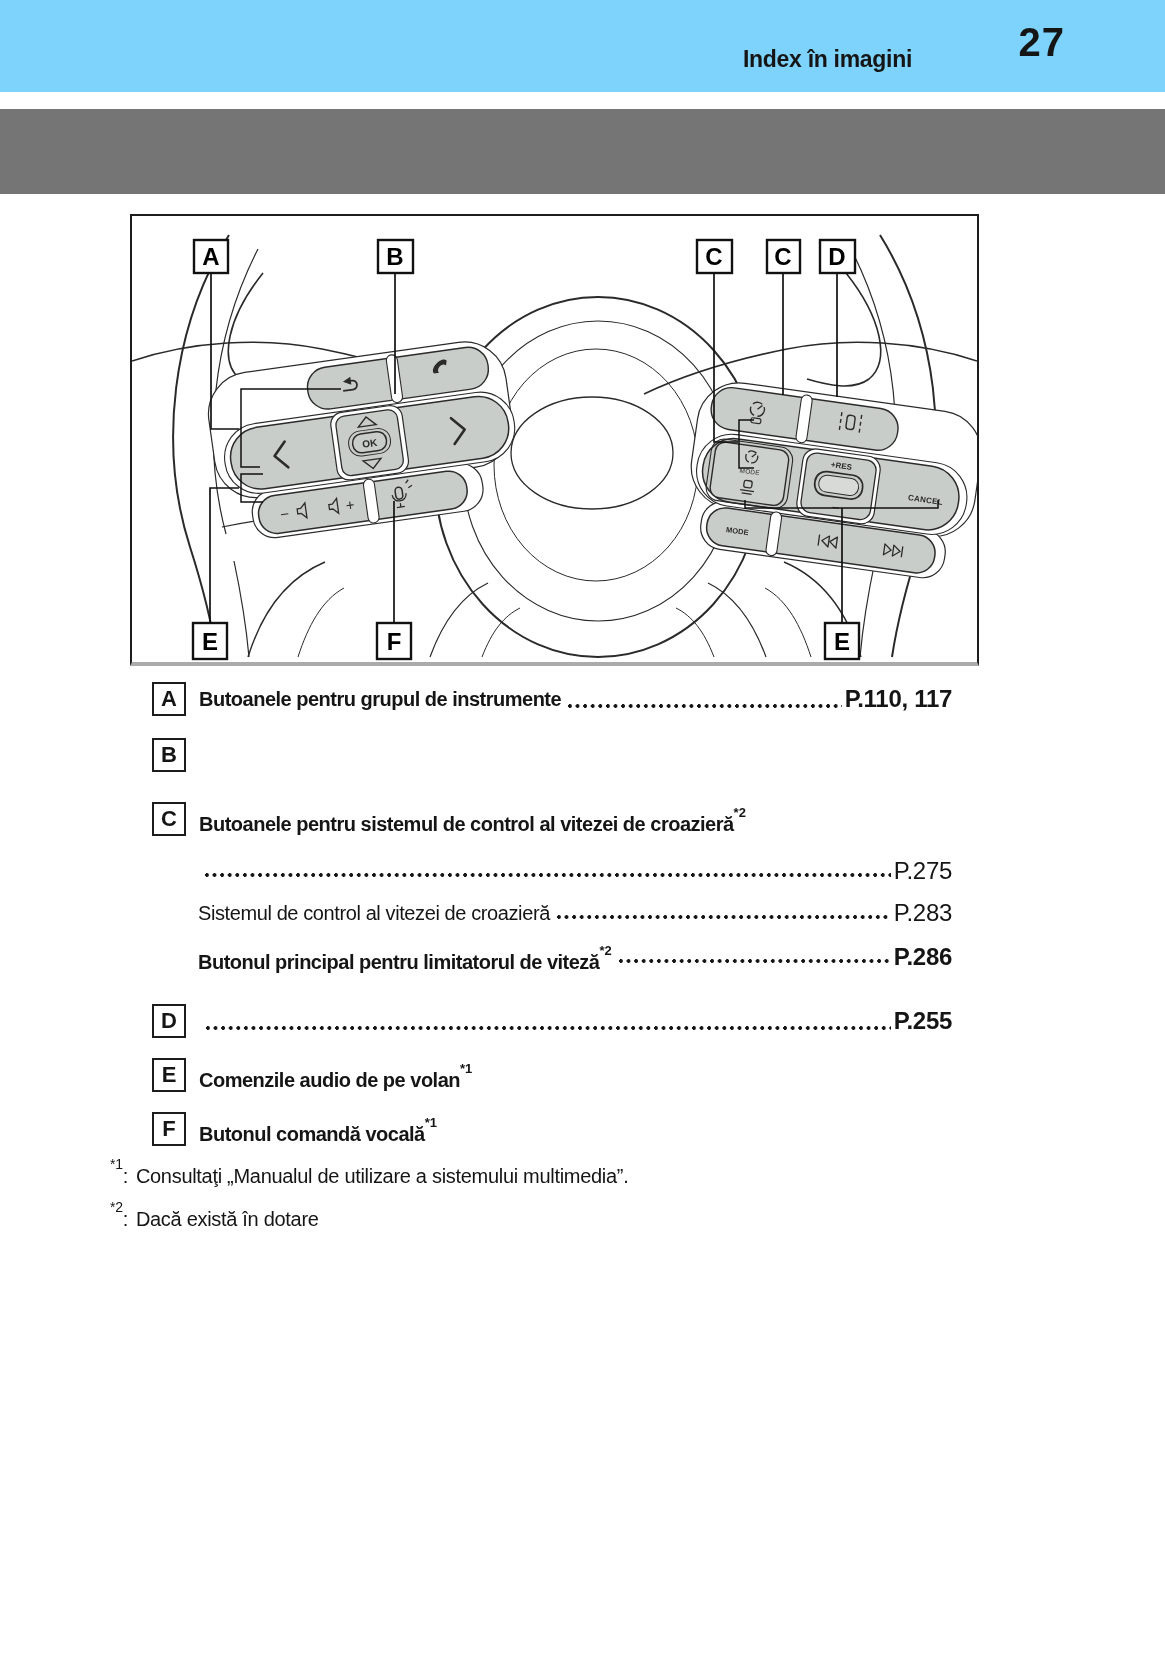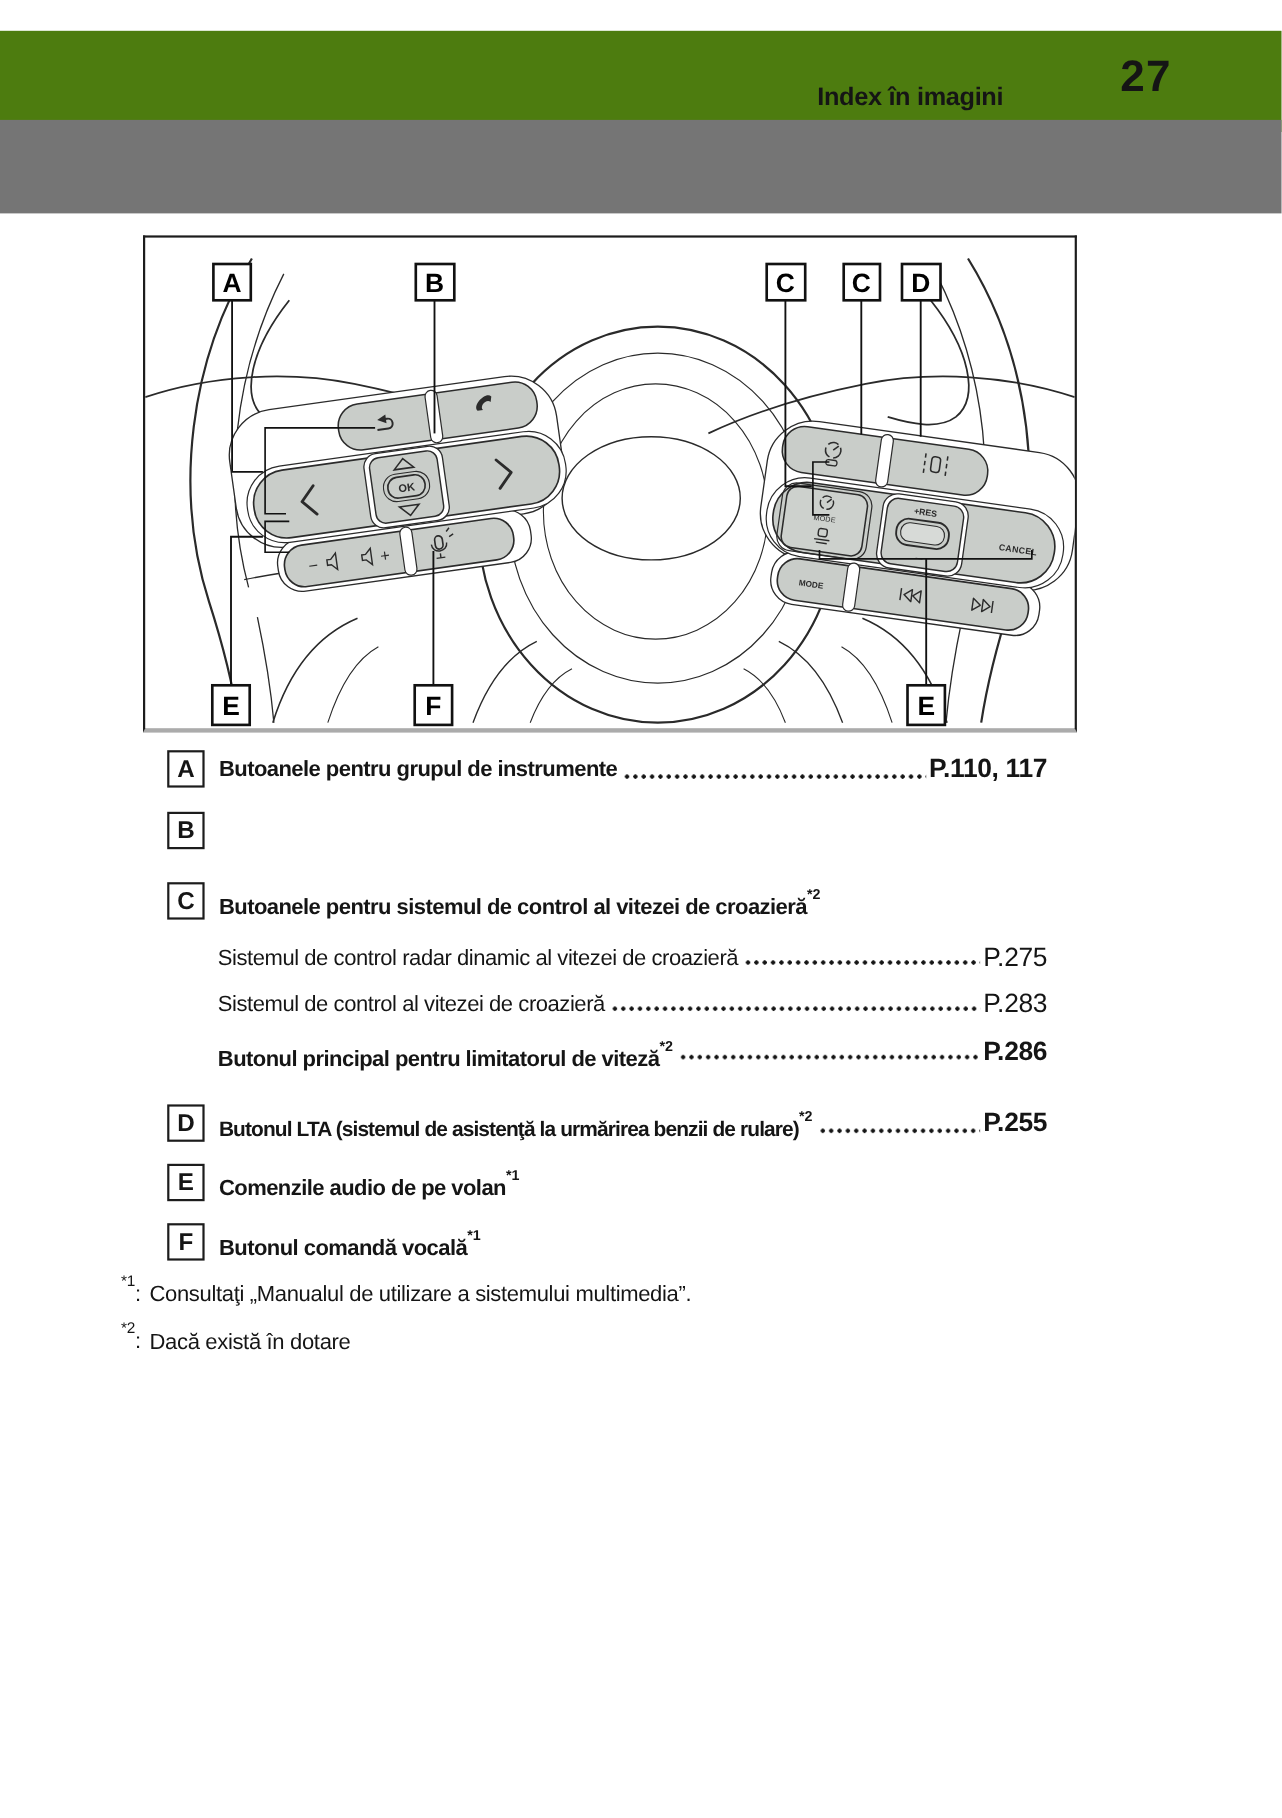--- a/index.html
+++ b/index.html
@@ -1,20 +1,20 @@
 <!DOCTYPE html>
 <html><head>
 <meta charset="utf-8">
 <style>
   html,body{margin:0;padding:0;}
   body{
     width:1165px;height:1653px;position:relative;background:#ffffff;
     font-family:"Liberation Sans", sans-serif;color:#151515;overflow:hidden;
   }
-  .header{position:absolute;top:0;left:0;width:1165px;height:92px;background:#4d7c0f;margin-top:28px;}
+  .header{position:absolute;top:0;left:0;width:1165px;height:92px;background:#7dd3fc;}
   .header-title{position:absolute;top:46px;right:253px;font-size:23px;font-weight:bold;letter-spacing:-0.3px;}
   .page-num{position:absolute;top:20px;right:100px;font-size:40px;font-weight:800;letter-spacing:1px;}
   .dark-band{position:absolute;top:109px;left:0;width:1165px;height:85px;background:#757575;}
   .frame{
     position:absolute;left:130px;top:214px;width:845px;height:446px;
     border:2px solid #1c1c1c;border-bottom:4px solid #ababab;box-sizing:content-box;background:#fff;
   }
   .frame svg{display:block;}
 
   .lrow{position:absolute;left:152px;width:800px;display:flex;align-items:flex-start;}
@@ -250,40 +250,38 @@
 <div class="lrow" style="top:738px">
   <span class="lbox">B</span>
 </div>
 
 <div class="lrow" style="top:802px">
   <span class="lbox">C</span>
   <span class="ltxt"><span>Butoanele pentru sistemul de control al vitezei de croazieră</span><sup class="ls">*2</sup></span>
 </div>
 
 <div class="lrow sub" style="top:858px">
-  <span class="ltxt">Sistemul de control radar dinamic al vitezei de croazieră</span>
   <span class="dots"></span>
   <span class="lpage">P.275</span>
 </div>
 
 <div class="lrow sub" style="top:900px">
   <span class="ltxt">Sistemul de control al vitezei de croazieră</span>
   <span class="dots"></span>
   <span class="lpage">P.283</span>
 </div>
 
 <div class="lrow sub boldsub" style="top:944px">
   <span class="ltxt"><span>Butonul principal pentru limitatorul de viteză</span><sup class="ls">*2</sup></span>
   <span class="dots"></span>
   <span class="lpage">P.286</span>
 </div>
 
 <div class="lrow tight" style="top:1004px">
   <span class="lbox">D</span>
-  <span class="ltxt"><span>Butonul LTA (sistemul de asistenţă la urmărirea benzii de rulare)</span><sup class="ls">*2</sup></span>
   <span class="dots"></span>
   <span class="lpage">P.255</span>
 </div>
 
 <div class="lrow" style="top:1058px">
   <span class="lbox">E</span>
   <span class="ltxt"><span>Comenzile audio de pe volan</span><sup class="ls">*1</sup></span>
 </div>
 
 <div class="lrow" style="top:1112px">

